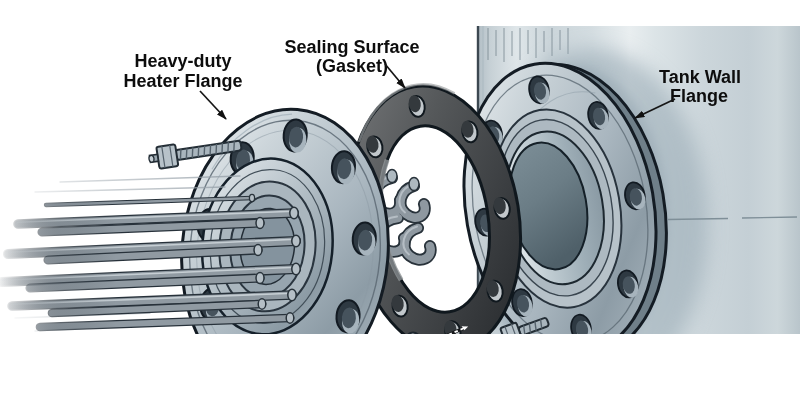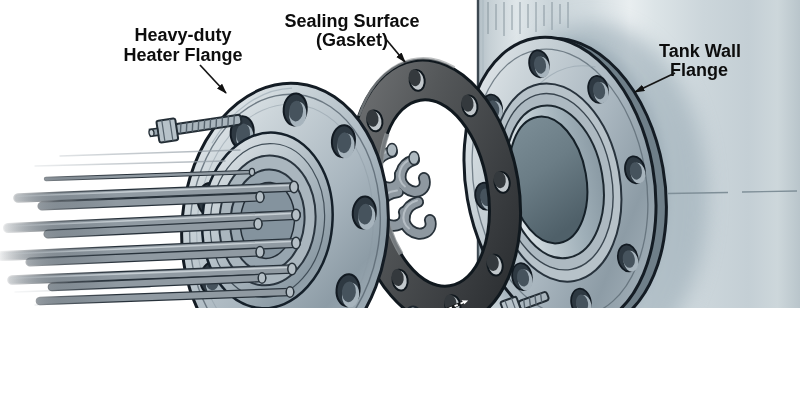--- a/index.html
+++ b/index.html
@@ -1,16 +1,16 @@
 <!DOCTYPE html>
 <html><head>
 <meta charset="utf-8">
 <style>
   html,body{margin:0;padding:0;background:#fff;}
-  .stage{position:relative;width:800px;height:308px;overflow:hidden;background:#0369a1;}
+  .stage{position:relative;width:800px;height:308px;overflow:hidden;background:#0369a1;margin-top:26px;}
   svg{display:block;}
   .lbl{font-family:"Liberation Sans", sans-serif;font-weight:700;font-size:18px;fill:#0d0d0d;}
   .leader{stroke:#161616;stroke-width:1.7;fill:none;}
 </style>
 </head>
 <body>
 
 <div class="stage">
 <svg viewBox="0 0 800 400" width="800" height="400">
   <defs>

